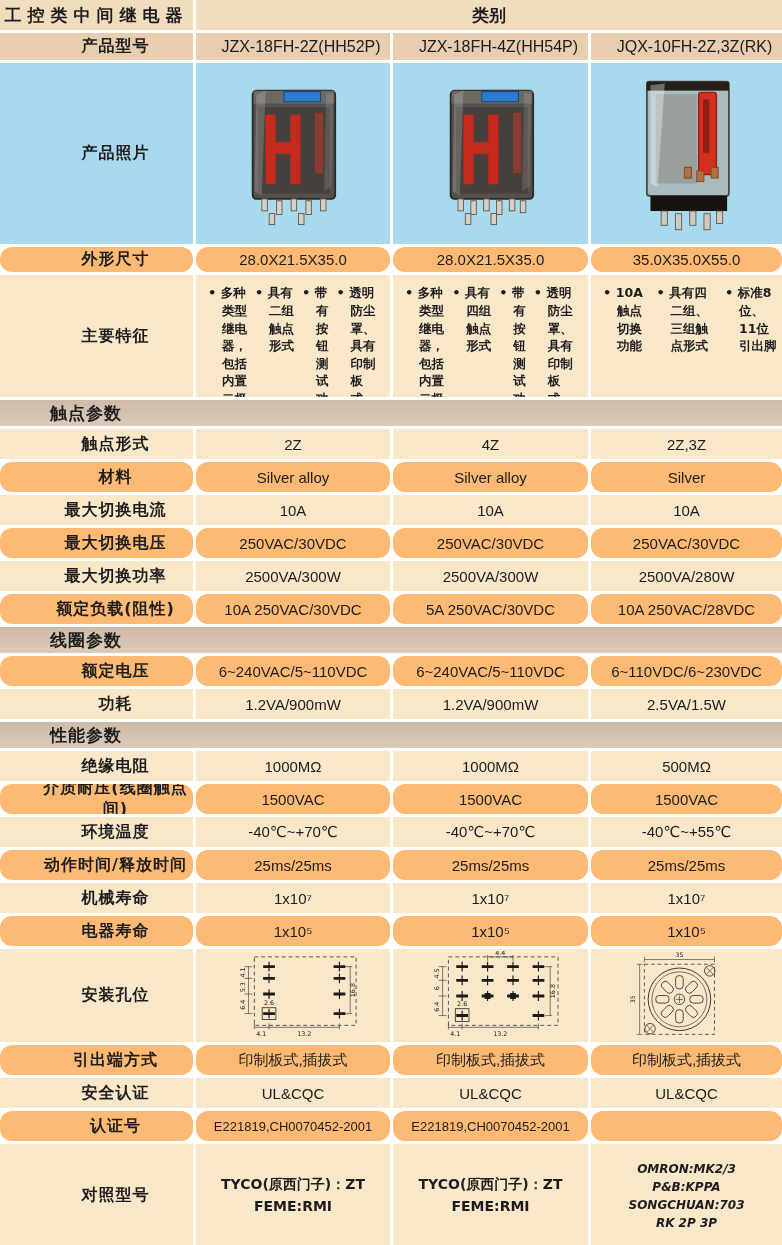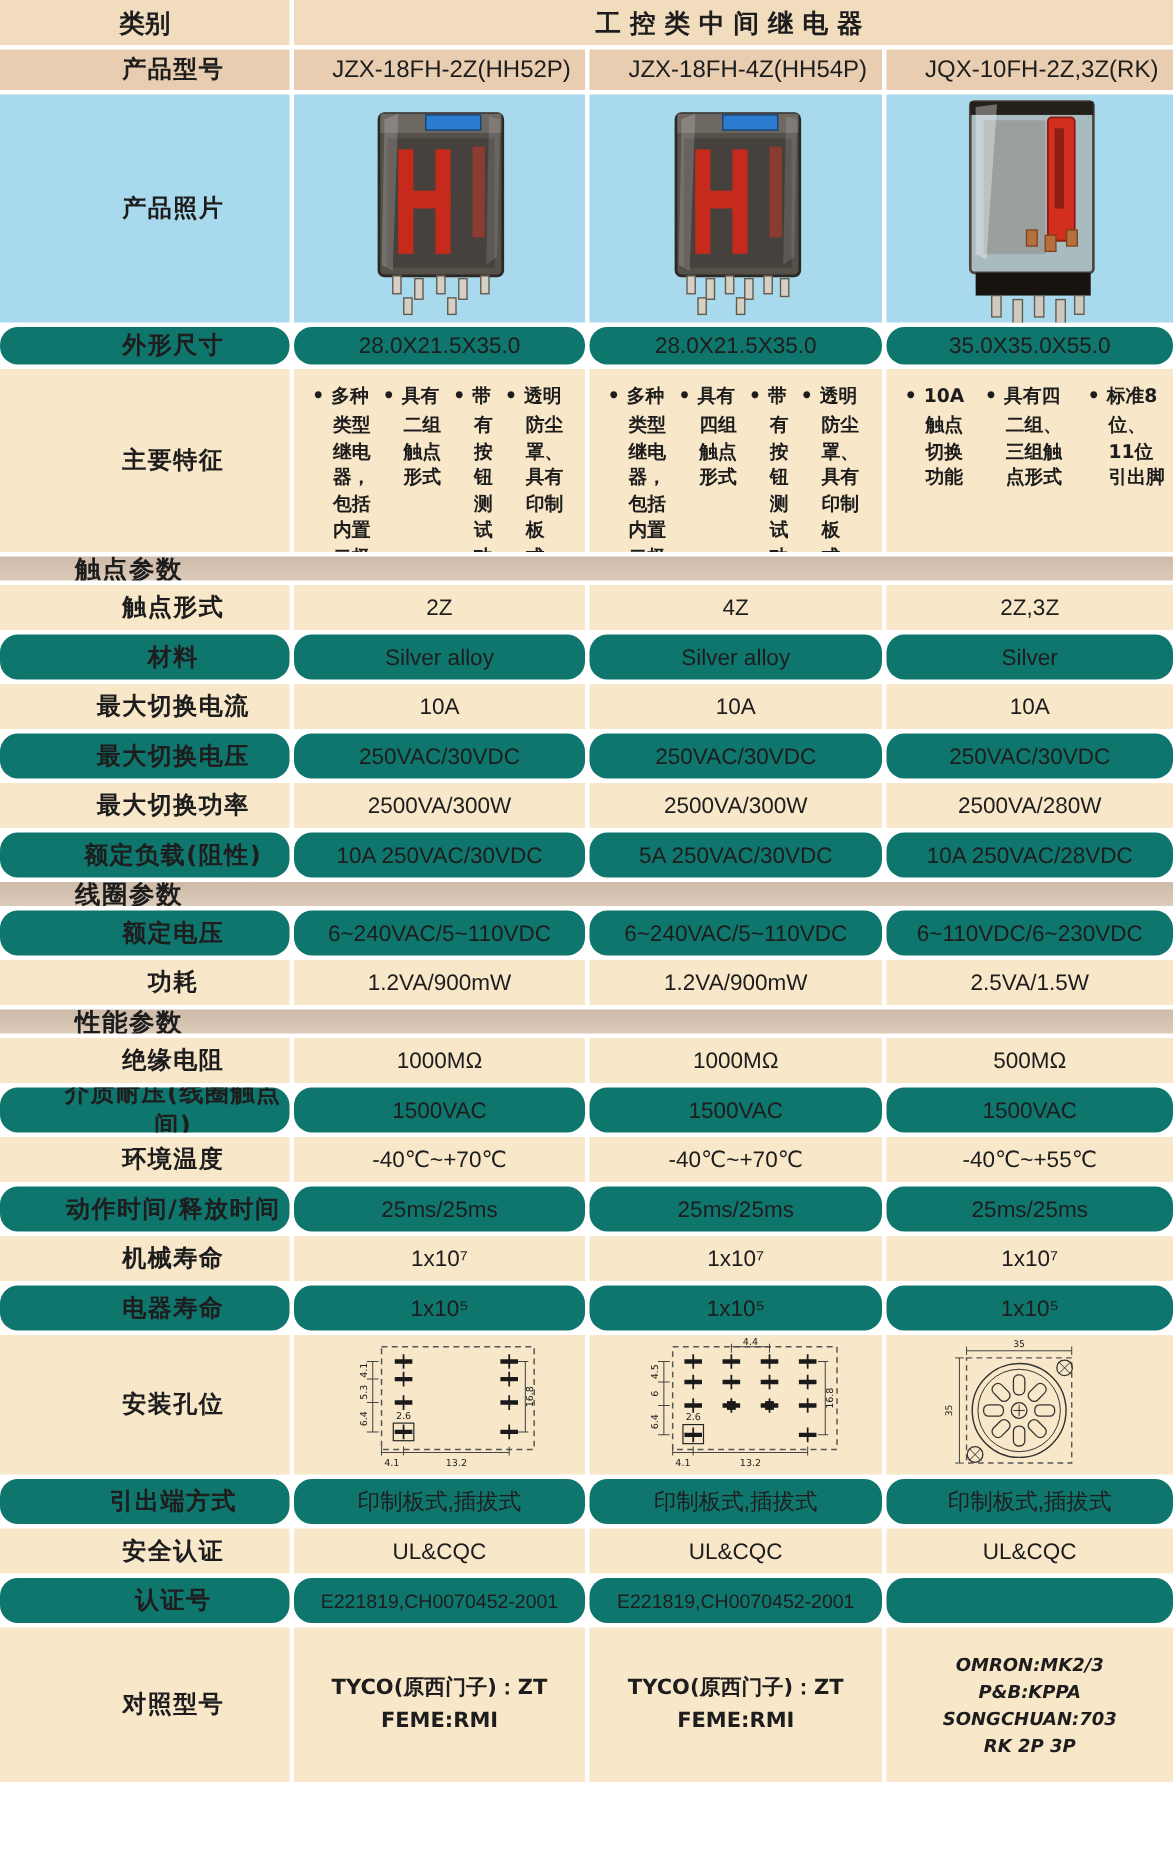--- a/index.html
+++ b/index.html
@@ -3,28 +3,28 @@
 <meta charset="utf-8">
 <style>
   html,body{margin:0;padding:0;background:#ffffff;}
   body{font-family:"DejaVu Sans","Liberation Sans",sans-serif;color:#1d1d1d;}
   #table{width:782px;display:flex;flex-direction:column;gap:3px;background:#ffffff;}
   .row{display:grid;grid-template-columns:193px 194px 195px 191px;gap:3px;}
   .row.merged{grid-template-columns:193px 1fr;}
   .row.full{grid-template-columns:1fr;}
   .cell{display:flex;align-items:center;justify-content:center;text-align:center;overflow:hidden;}
   .light{background:#f8e7c9;}
-  .dark{background:#0f766e;border-radius:12px;}
+  .dark{background:#fdba74;border-radius:12px;}
   .catbg{background:#f2dcbe;}
   .modelbg{background:#e8cdb0;}
   .photobg{background:#a9d9ec;}
   .label{font-weight:700;font-size:16px;letter-spacing:1px;padding-left:38px;}
   .val{font-size:15px;font-family:"Liberation Sans","DejaVu Sans",sans-serif;}
-  .h-cat{height:30px}.h-model{height:27px}.h-photo{height:152px}.h-dims{height:25px}
-  .h-feat{height:122px}.sec-row{height:16px}.spec-row{height:30px}
+  .h-cat{height:30px}.h-model{height:27px}.h-photo{height:181px}.h-dims{height:25px}
+  .h-feat{height:122px}.sec-row{height:26px}.spec-row{height:30px}
   .h-mount{height:93px}.h-cmp{height:103px}
   .row-category .cell{font-weight:700;font-size:17px;}
   .cat-value{letter-spacing:6px;}
   .row-model .val{font-size:16px;padding-left:16px;}
   .sec-title{justify-content:flex-start;padding-left:50px;font-weight:700;font-size:17px;
              background:linear-gradient(#cdbaa9,#ddcbb9);letter-spacing:1px;}
   .feat-cell{align-items:flex-start;justify-content:flex-start;padding:9px 4px 4px 12px;}
   .feat-list{display:flex;flex-direction:row;gap:8px;}
   .feat-line{font-size:12.5px;font-weight:700;line-height:1.4;text-align:left;
              padding-left:14px;text-indent:-14px;}
@@ -33,22 +33,22 @@
   .cmp-cell.small{font-size:12px;line-height:1.5;font-style:italic;}
   .smalltext{font-size:13px !important;}
   svg text{font-family:"DejaVu Sans",sans-serif;}
 </style>
 </head>
 <body>
 
 <div id="table">
 
   <div class="row merged row-category h-cat">
+    <div class="cell catbg cat-value">工控类中间继电器</div>
     <div class="cell catbg">类别</div>
-    <div class="cell catbg cat-value">工控类中间继电器</div>
   </div>
 
   <div class="row row-model h-model">
     <div class="cell modelbg label">产品型号</div>
     <div class="cell modelbg val">JZX-18FH-2Z(HH52P)</div>
     <div class="cell modelbg val">JZX-18FH-4Z(HH54P)</div>
     <div class="cell modelbg val">JQX-10FH-2Z,3Z(RK)</div>
   </div>
 
   <div class="row h-photo">

